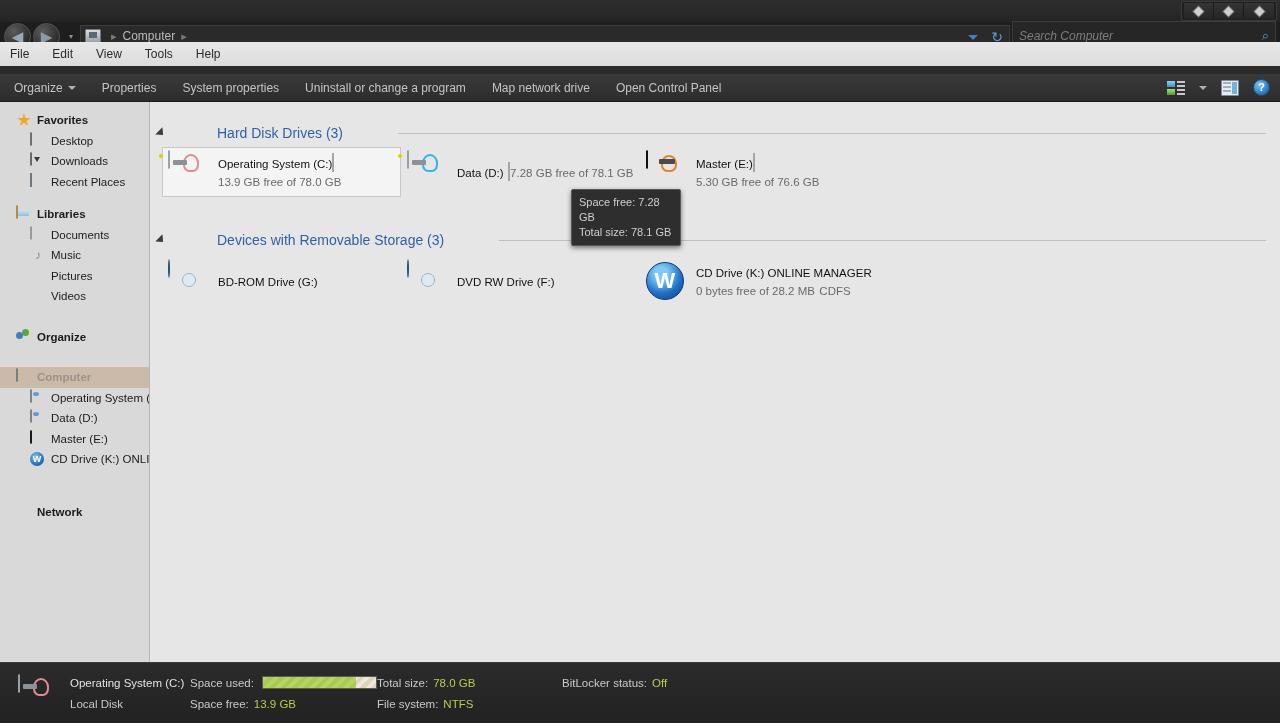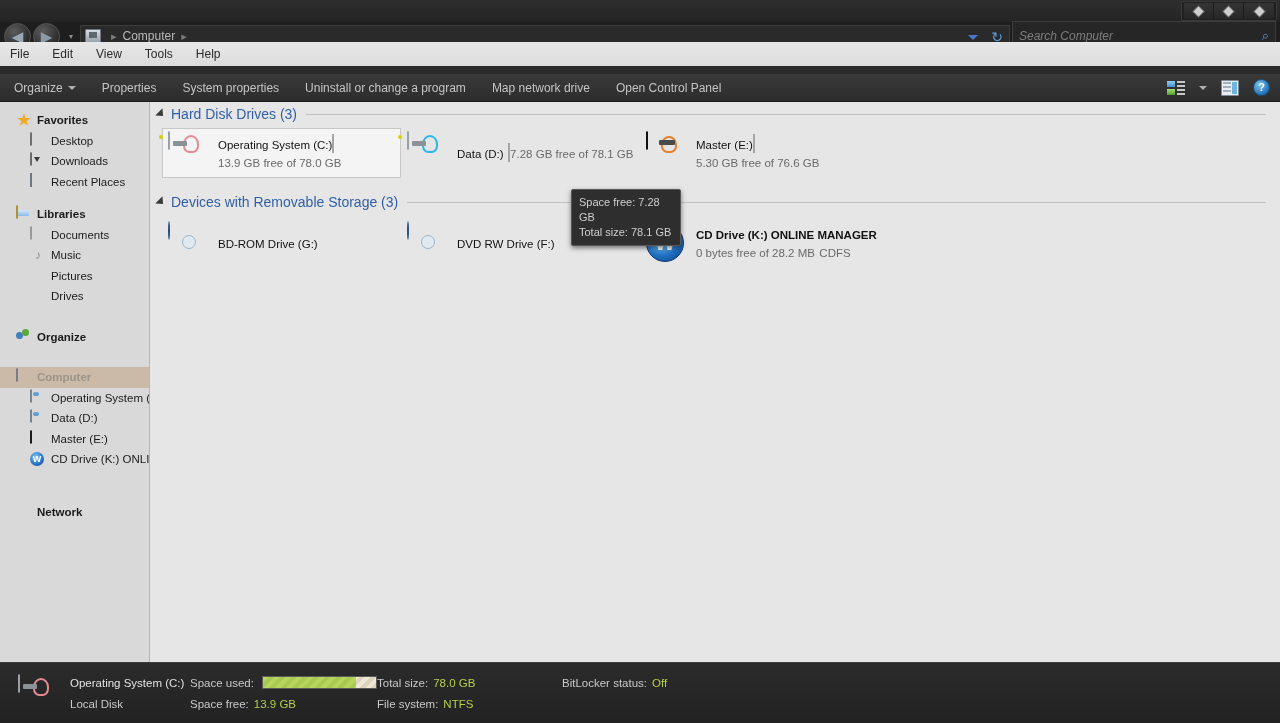--- a/index.html
+++ b/index.html
@@ -149,21 +149,21 @@
   .i-hdd:after{content:"";position:absolute;left:2px;top:2px;width:6px;height:4px;border-radius:50%;background:#5f9ed6;}
   .i-hdd-dark { width:14px;height:12px;margin-top:3px;background:linear-gradient(to bottom,#4d4d4d,#262626);border:1px solid #1a1a1a;border-radius:2px; }
   .i-cdk { width:14px;height:14px;margin-top:1px;border-radius:50%;background:radial-gradient(circle at 40% 35%,#7fc8f2,#1a63b8 70%);display:flex;align-items:center;justify-content:center;color:#fff;font-size:9px;font-weight:bold;line-height:1; }
   .i-net { width:15px;height:11px;margin-top:3px;background:linear-gradient(to bottom,#6a6a6a,#3a3a3a);border-radius:2px 6px 6px 2px; }
 
   
   .content {
     position: absolute; left: 150px; top: 102px; width: 1130px; height: 560px;
     background: #e6e6e6; overflow: hidden;
   }
-  .group-head { display: flex; align-items: center; padding: 4px 0 0 8px; }
+  .group-head { display: flex; align-items: center; padding: 23px 0 0 8px; gap: 46px; }
   .group-tri { width:0;height:0;border-top:5px solid transparent;border-bottom:5px solid transparent;border-left:6px solid #3c3c3c; transform: rotate(45deg); margin-right:7px; }
   .group-title { color: #2f5fa8; font-size: 14px; white-space: nowrap; }
   .group-rule { flex: 1; height: 1px; background: #bfbfbf; margin-left: 9px; margin-right: 14px; }
 
   .tilerow { display: flex; padding-left: 12px; margin-top: 6px; }
   .tile {
     width: 239px; height: 50px; display: flex; align-items: center;
     padding: 3px 5px; border: 1px solid transparent; position: relative;
   }
   .tile.sel { background: rgba(255,255,255,0.55); border: 1px solid #c8c8c8; }
@@ -348,21 +348,21 @@
     <div class="nav-row lvl1">
       <span class="nav-ico i-music">♪</span>
       <span>Music</span>
     </div>
     <div class="nav-row lvl1">
       <span class="nav-ico"><span class="i-pic"></span></span>
       <span>Pictures</span>
     </div>
     <div class="nav-row lvl1">
       <span class="nav-ico"><span class="i-vid"></span></span>
-      <span>Drives</span>
+      <span>Videos</span>
     </div>
 
     <div class="spacer14"></div>
 
     <div class="nav-row lvl0">
       <span class="nav-ico"><span class="i-home"></span></span>
       <span>Organize</span>
     </div>
 
     <div class="spacer14"></div>
@@ -468,21 +468,21 @@
         <span class="tile-ico"><span class="disc"></span></span>
         <span class="tile-body">
           <span class="tile-name">DVD RW Drive (F:)</span>
         </span>
       </div>
       <div class="tile">
         <span class="tile-ico">
           <span class="disc-w">W</span>
         </span>
         <span class="tile-body">
-          <span class="tile-name" style="font-weight:bold;">CD Drive (K:) ONLINE MANAGER</span>
+          <span class="tile-name" style="font-weight:normal;">CD Drive (K:) ONLINE MANAGER</span>
           <span class="tile-sub">0 bytes free of 28.2 MB</span>
           <span class="tile-sub">CDFS</span>
         </span>
       </div>
     </div>
   </div>
 
   <div class="tooltip">
     <div>Space free: 7.28 GB</div>
     <div>Total size: 78.1 GB</div>

